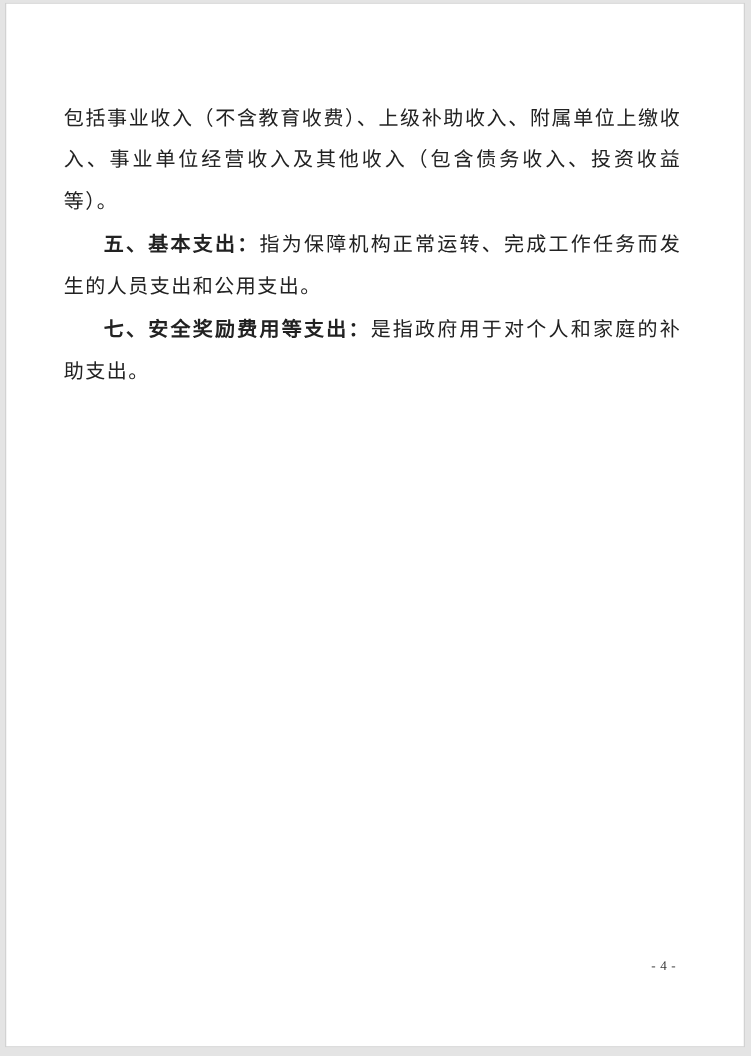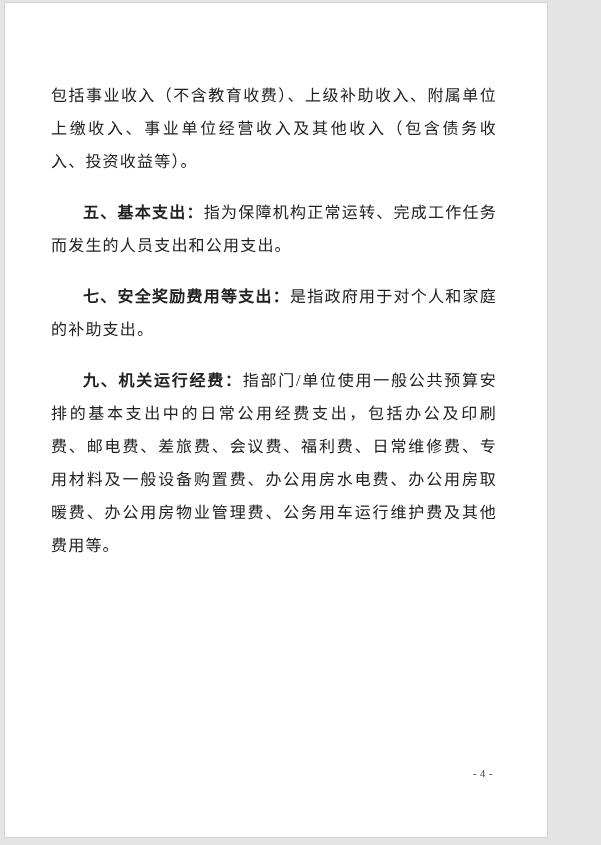--- a/index.html
+++ b/index.html
@@ -8,21 +8,21 @@
     width: 601px;
     height: 845px;
     background: #e4e4e4;
     font-family: "Liberation Serif", "DejaVu Serif", serif;
     overflow: hidden;
   }
   .page {
     position: absolute;
     left: 4px;
     top: 2px;
-    width: 544px;
+    width: 592px;
     height: 836px;
     box-sizing: border-box;
     background: #ffffff;
     border: 1px solid #d2d2d2;
   }
   .content {
     position: absolute;
     left: 46px;
     right: 50px;
     top: 76px;
@@ -35,21 +35,21 @@
     letter-spacing: 1.2px;
     color: #222222;
     text-align: justify;
     text-justify: inter-ideograph;
     text-indent: 2em;
   }
   .para.no-indent {
     text-indent: 0;
   }
   .para + .para {
-    margin-top: 18px;
+    margin-top: 2px;
   }
   .lead {
     font-weight: bold;
   }
   .footer {
     position: absolute;
     right: 54px;
     bottom: 58px;
     font-size: 10.5px;
     letter-spacing: 0.5px;
@@ -63,18 +63,17 @@
   <div class="content">
 
     <p class="para no-indent"><span class="lead"></span><span>包括事业收入（不含教育收费）、上级补助收入、附属单位上缴收入、事业单位经营收入及其他收入（包含债务收入、投资收益等）。</span></p>
 
     <p class="para"><span class="lead">五、基本支出：</span><span>指为保障机构正常运转、完成工作任务而发生的人员支出和公用支出。</span></p>
 
 
     <p class="para"><span class="lead">七、安全奖励费用等支出：</span><span>是指政府用于对个人和家庭的补助支出。</span></p>
 
 
-    <p class="para"><span class="lead">九、机关运行经费：</span><span>指部门/单位使用一般公共预算安排的基本支出中的日常公用经费支出，包括办公及印刷费、邮电费、差旅费、会议费、福利费、日常维修费、专用材料及一般设备购置费、办公用房水电费、办公用房取暖费、办公用房物业管理费、公务用车运行维护费及其他费用等。</span></p>
 
   </div>
 
   <div class="footer">- 4 -</div>
 </div>
 
 </body></html>

